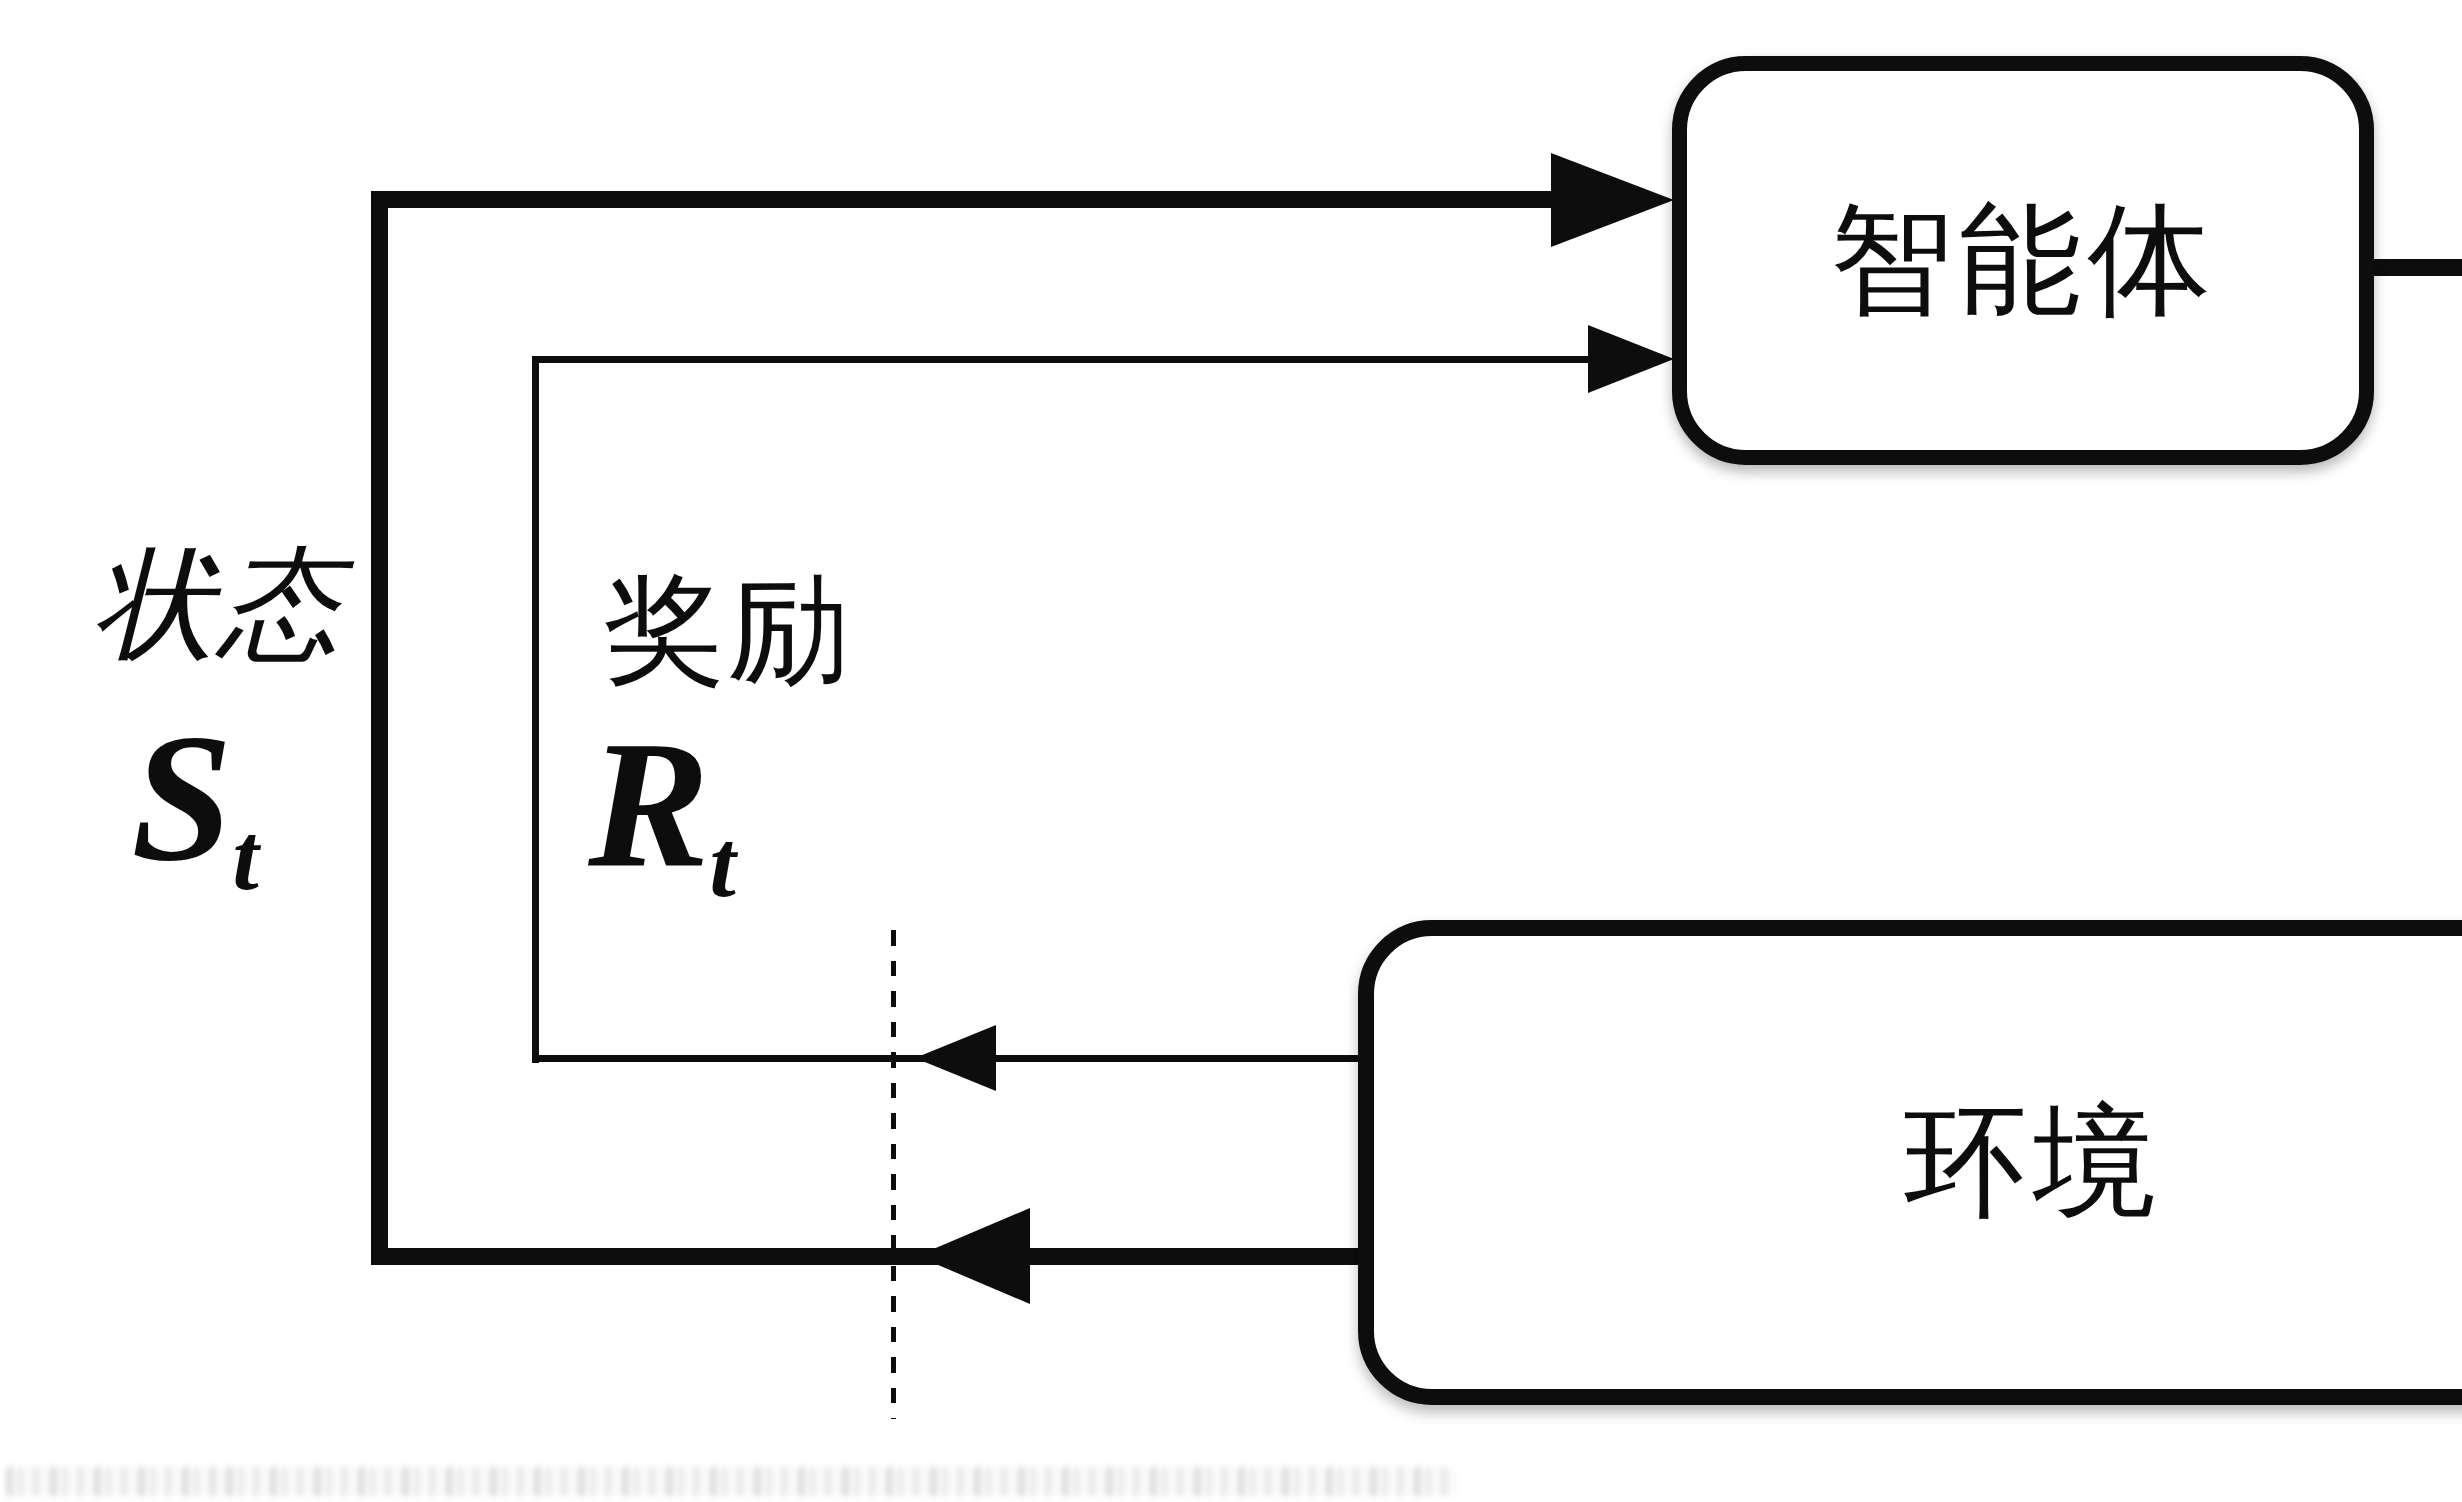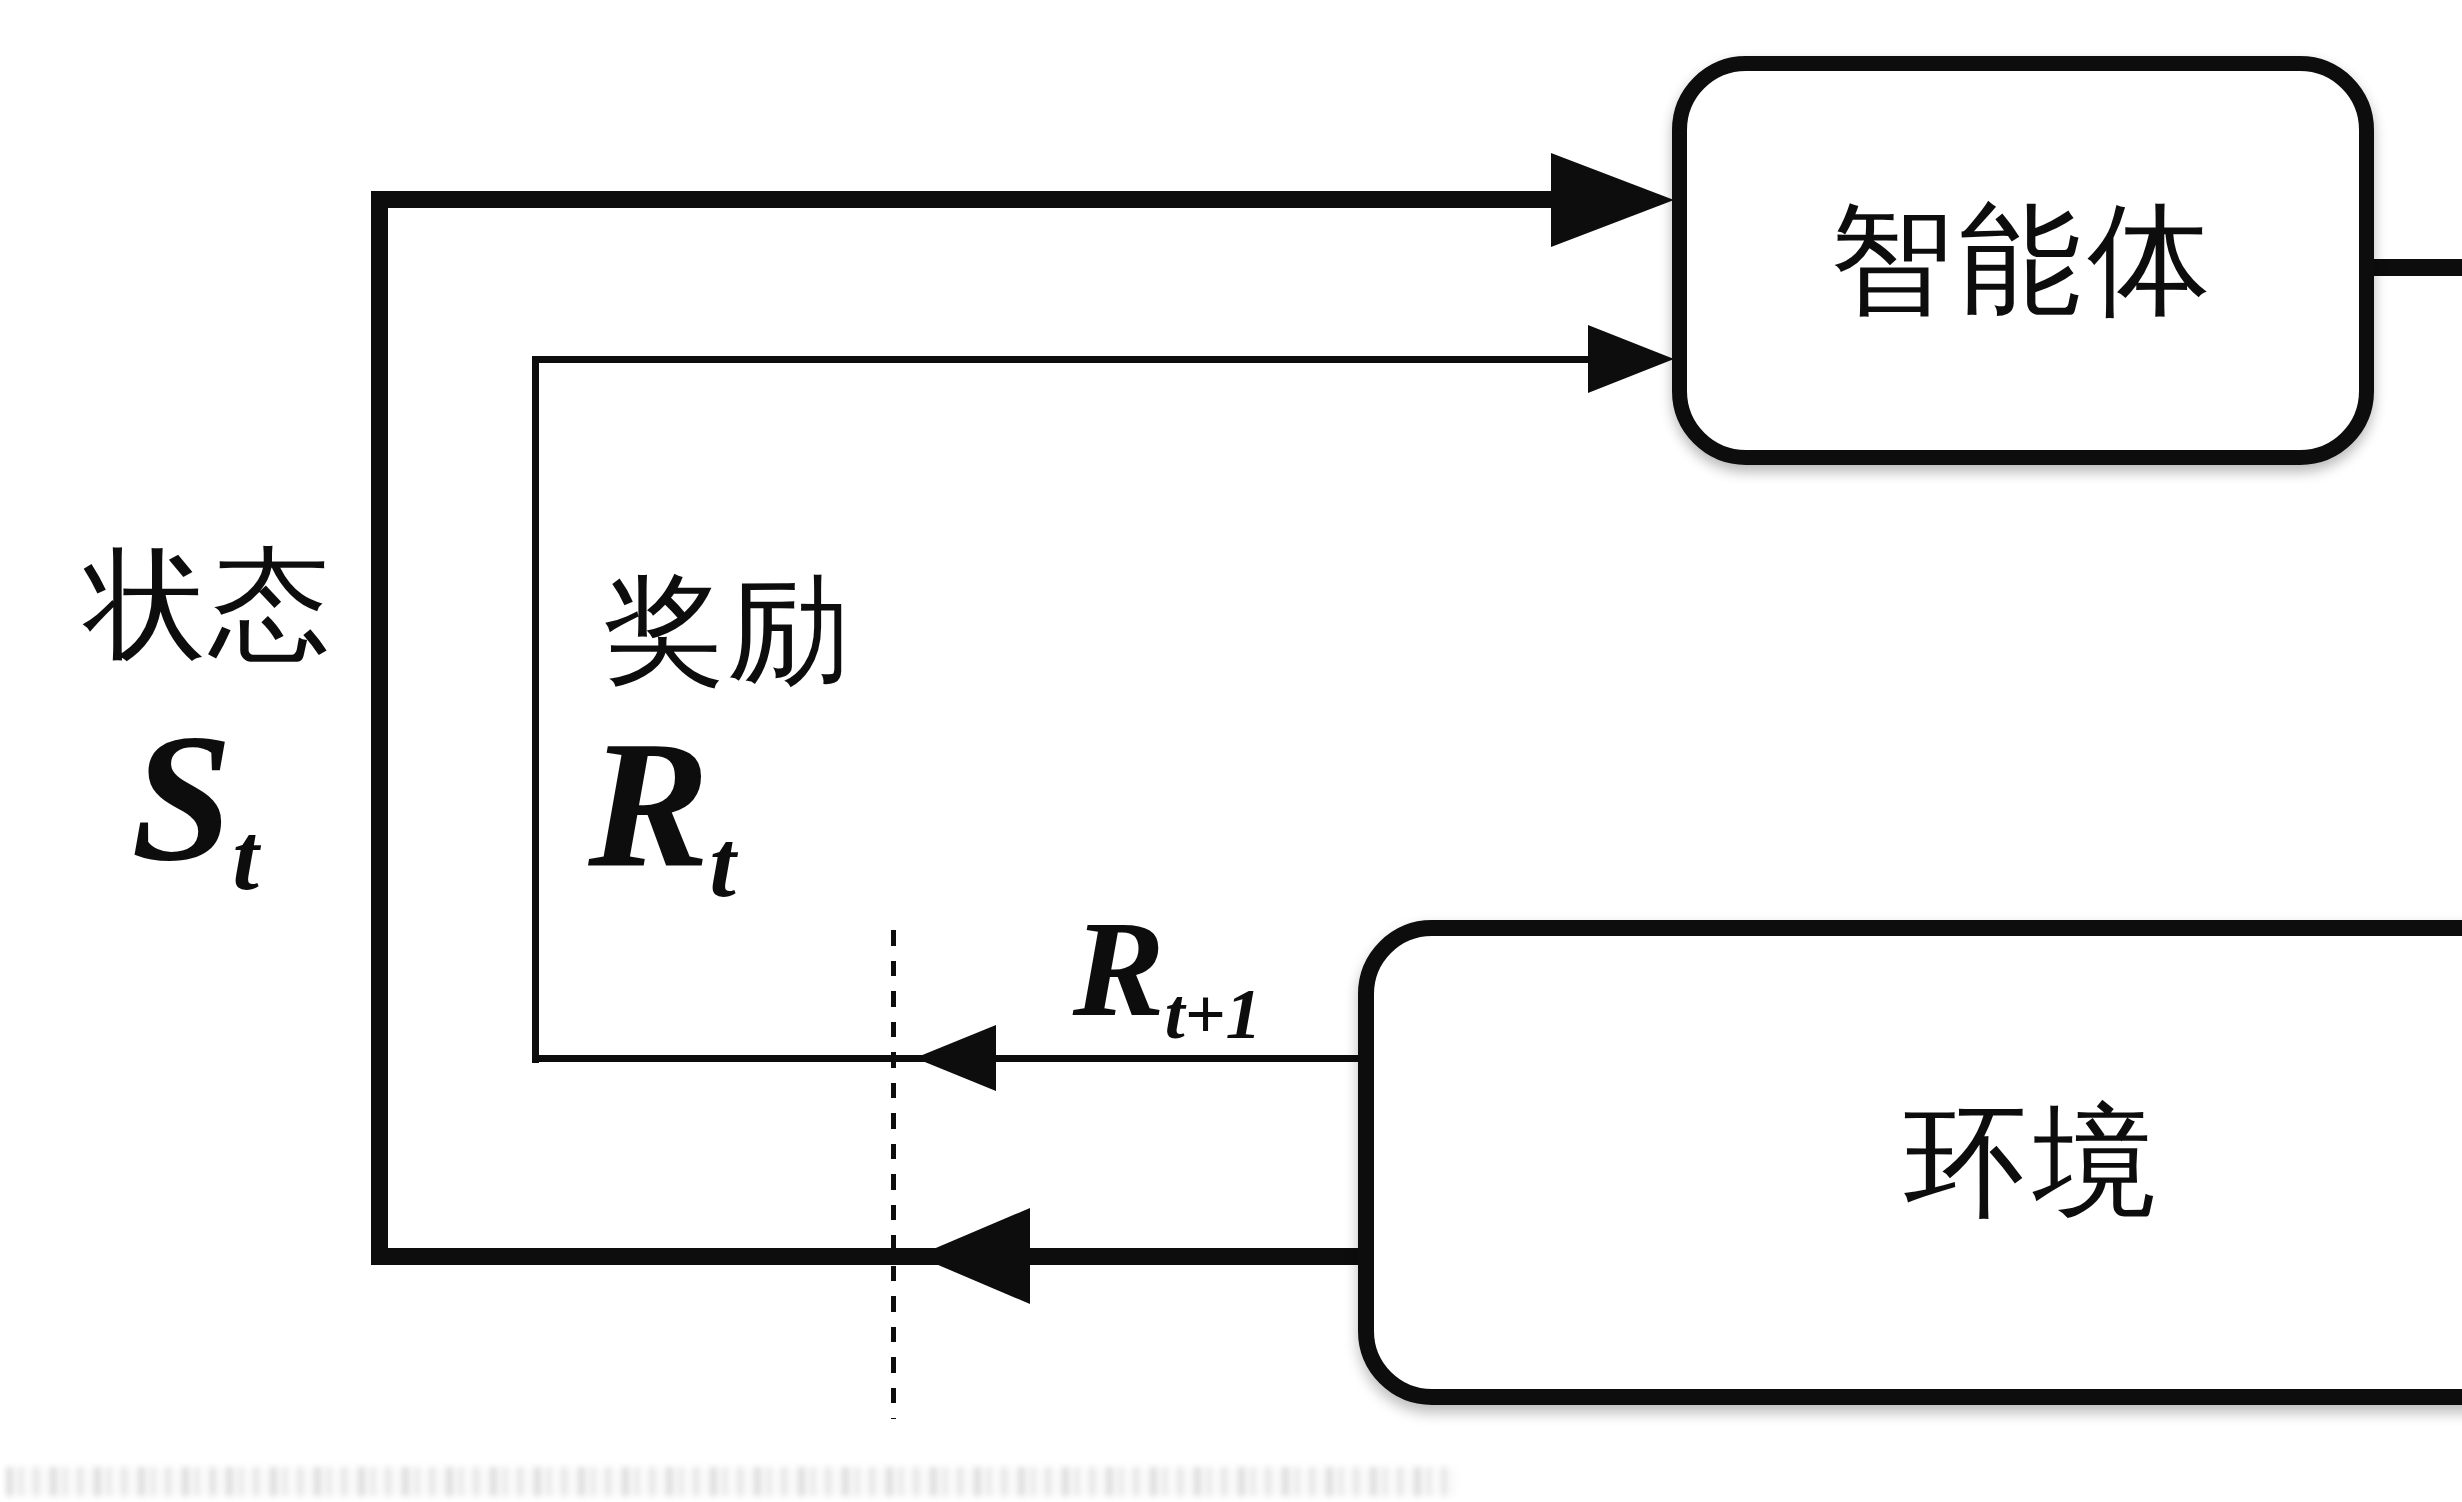--- a/index.html
+++ b/index.html
@@ -61,21 +61,21 @@
   
   .lbl{
     position:absolute;transform:translate(-50%,-50%);
     color:var(--ink);line-height:1;white-space:nowrap;text-align:center;
   }
   .cjk{font-size:121px;letter-spacing:3px;}
   .math{font-style:italic;font-weight:600;}
   .math-lg{font-size:182px;}
   .math-sm{font-size:138px;}
   .math sub{font-size:0.52em;font-style:italic;font-weight:600;line-height:0;vertical-align:-0.32em;letter-spacing:0;}
-  #lbl-state-cn {left:209px; top:605px;}
+  #lbl-state-cn {left:218px; top:605px;font-style:italic;}
   #lbl-state-sym{left:195px; top:798px;}
   #lbl-reward-cn {left:728px;top:630px;}
   #lbl-reward-sym{left:662px;top:805px;}
   #lbl-reward-next{left:1167px;top:969px;}
   #lbl-state-next {left:1161px;top:1158px;}
   
   #cropped-caption-artifact{
     position:absolute;left:7.4px;top:1467px;width:1450px;height:28.6px;
     background:repeating-linear-gradient(90deg,
       rgba(20,20,20,.55) 0 4.9px, rgba(20,20,20,.05) 4.9px 11.8px,
@@ -112,18 +112,17 @@
   <div class="node" id="env-box">
     <span class="node-label">环境</span>
   </div>
 
   <div class="lbl cjk" id="lbl-state-cn">状态</div>
   <div class="lbl cjk" id="lbl-reward-cn">奖励</div>
 
   <div class="lbl math math-lg" id="lbl-state-sym"><span>S</span><sub>t</sub></div>
   <div class="lbl math math-lg" id="lbl-reward-sym"><span>R</span><sub>t</sub></div>
 
-  <div class="lbl math math-sm" id="lbl-reward-next"><span>R</span><sub>t+1</sub></div>
 
   <div id="cropped-caption-artifact"></div>
 
 </div>
 
 
 </body></html>

